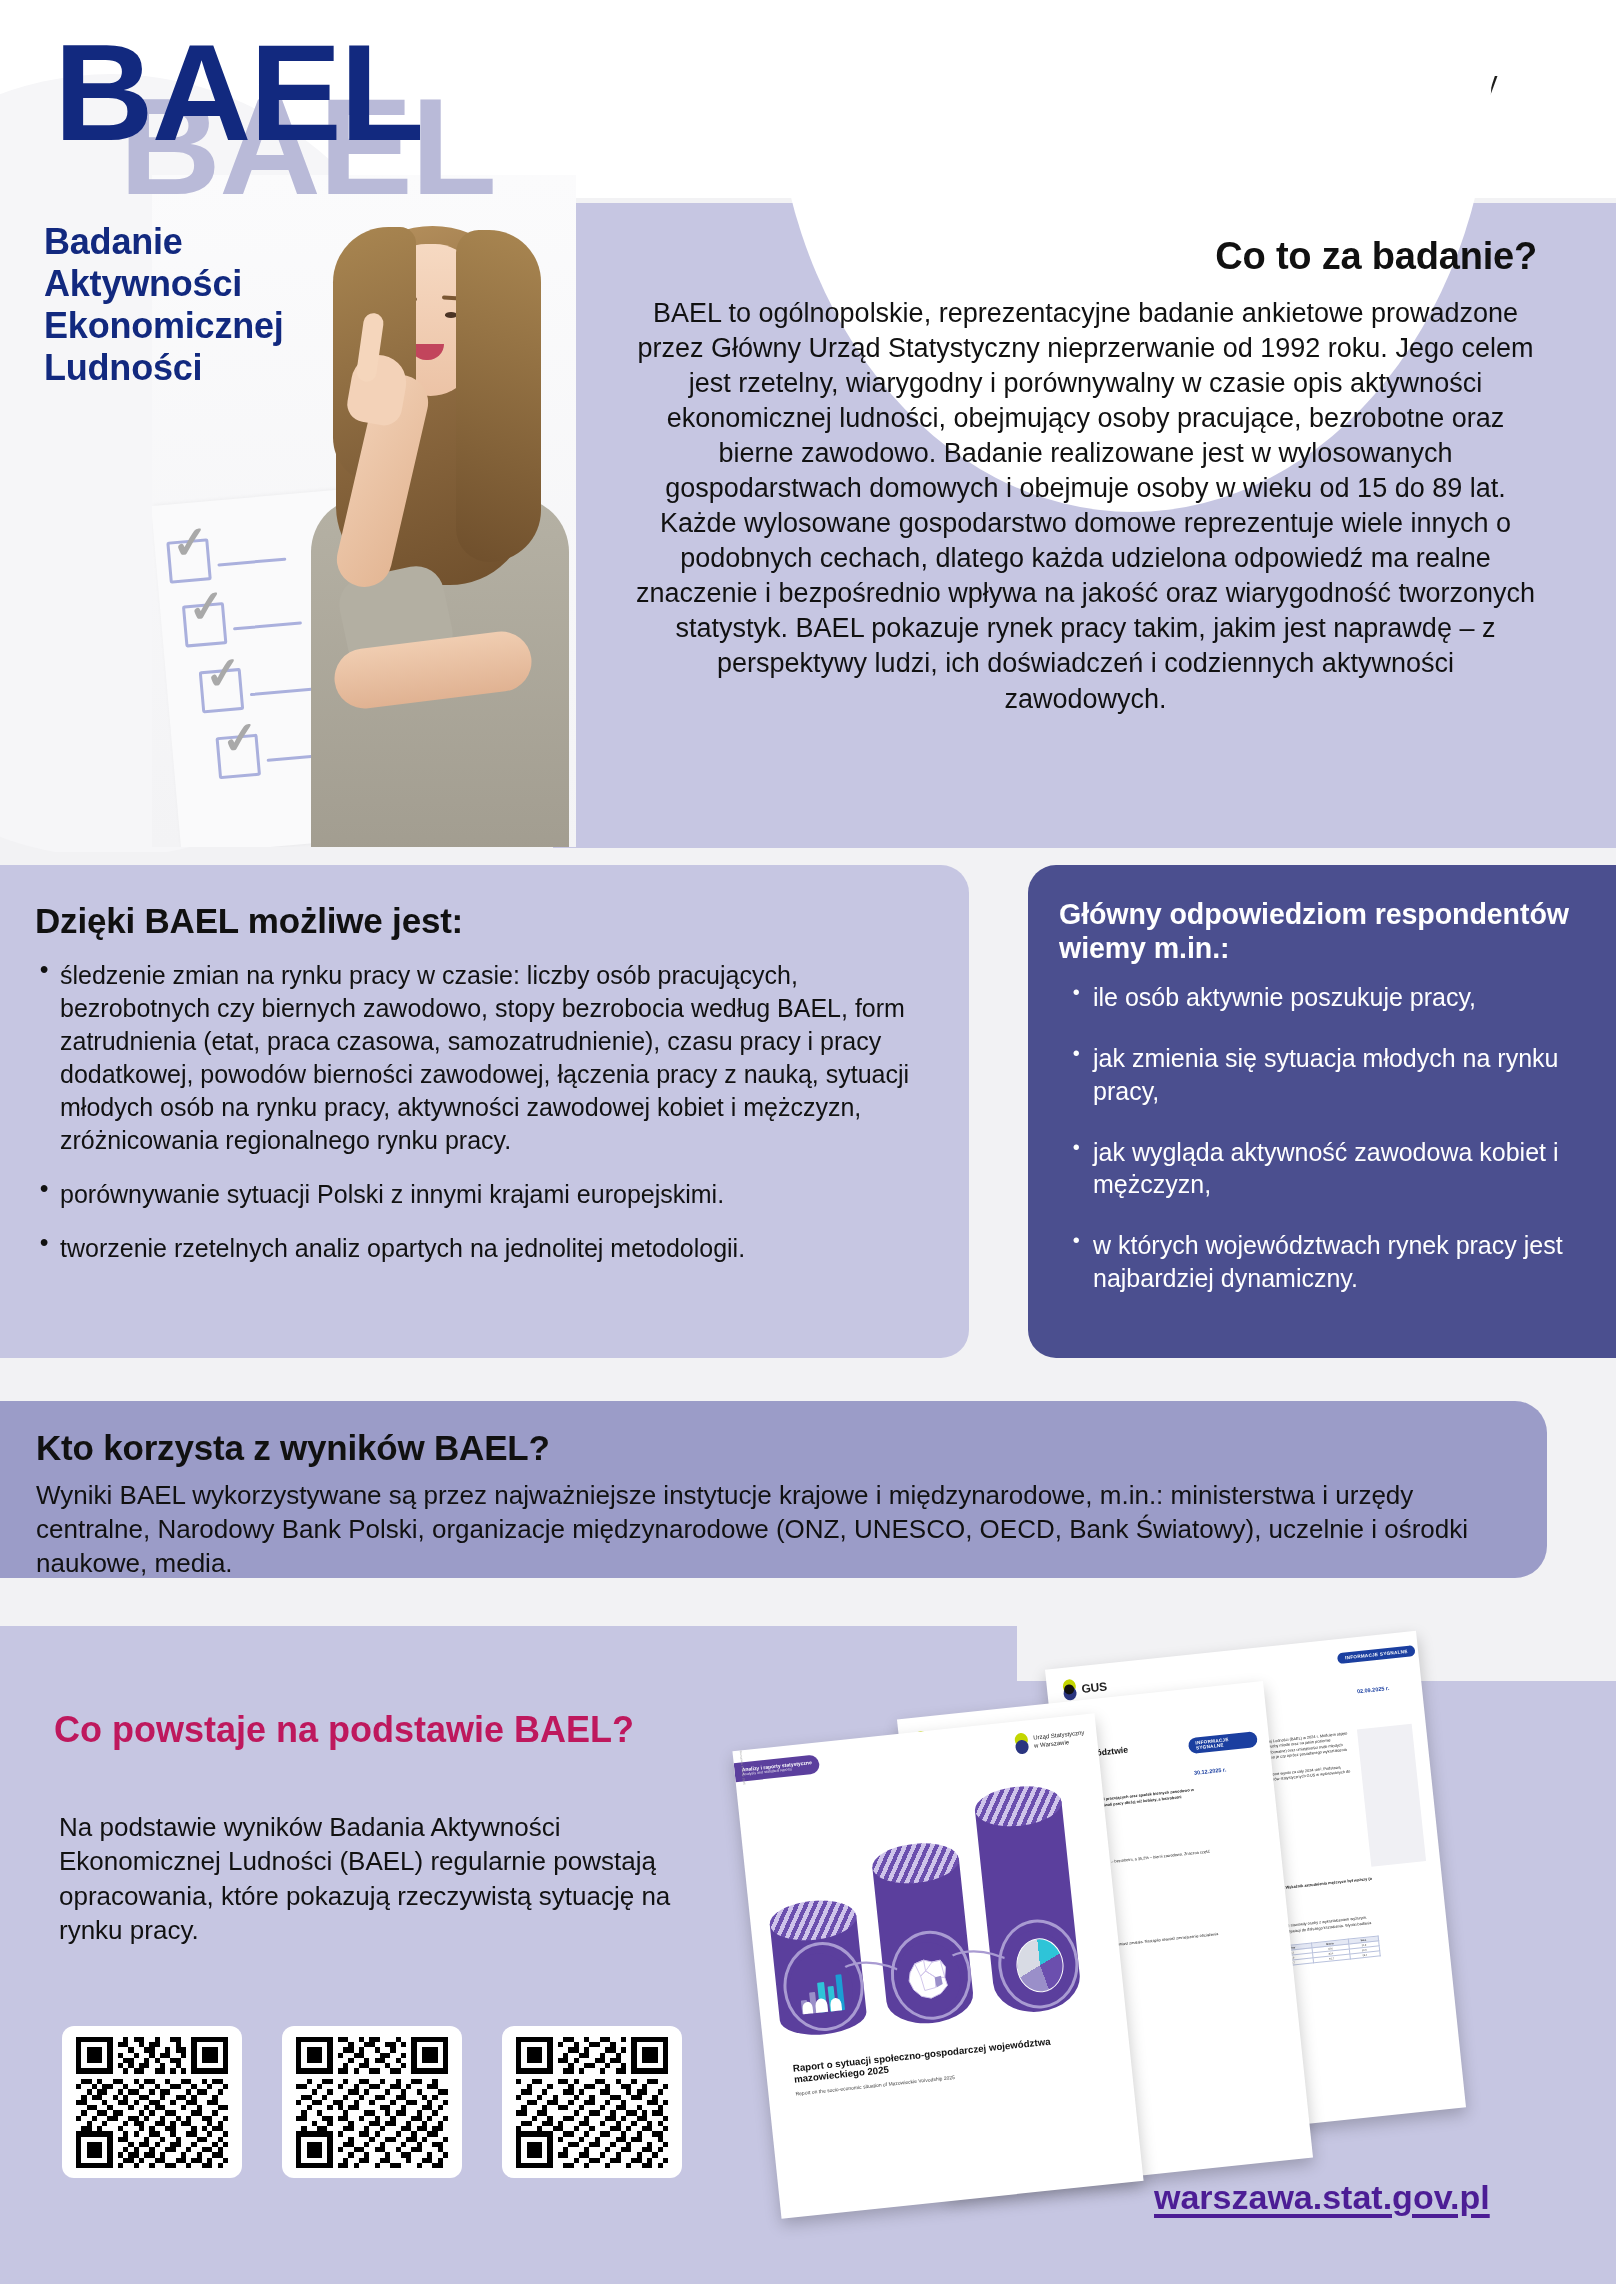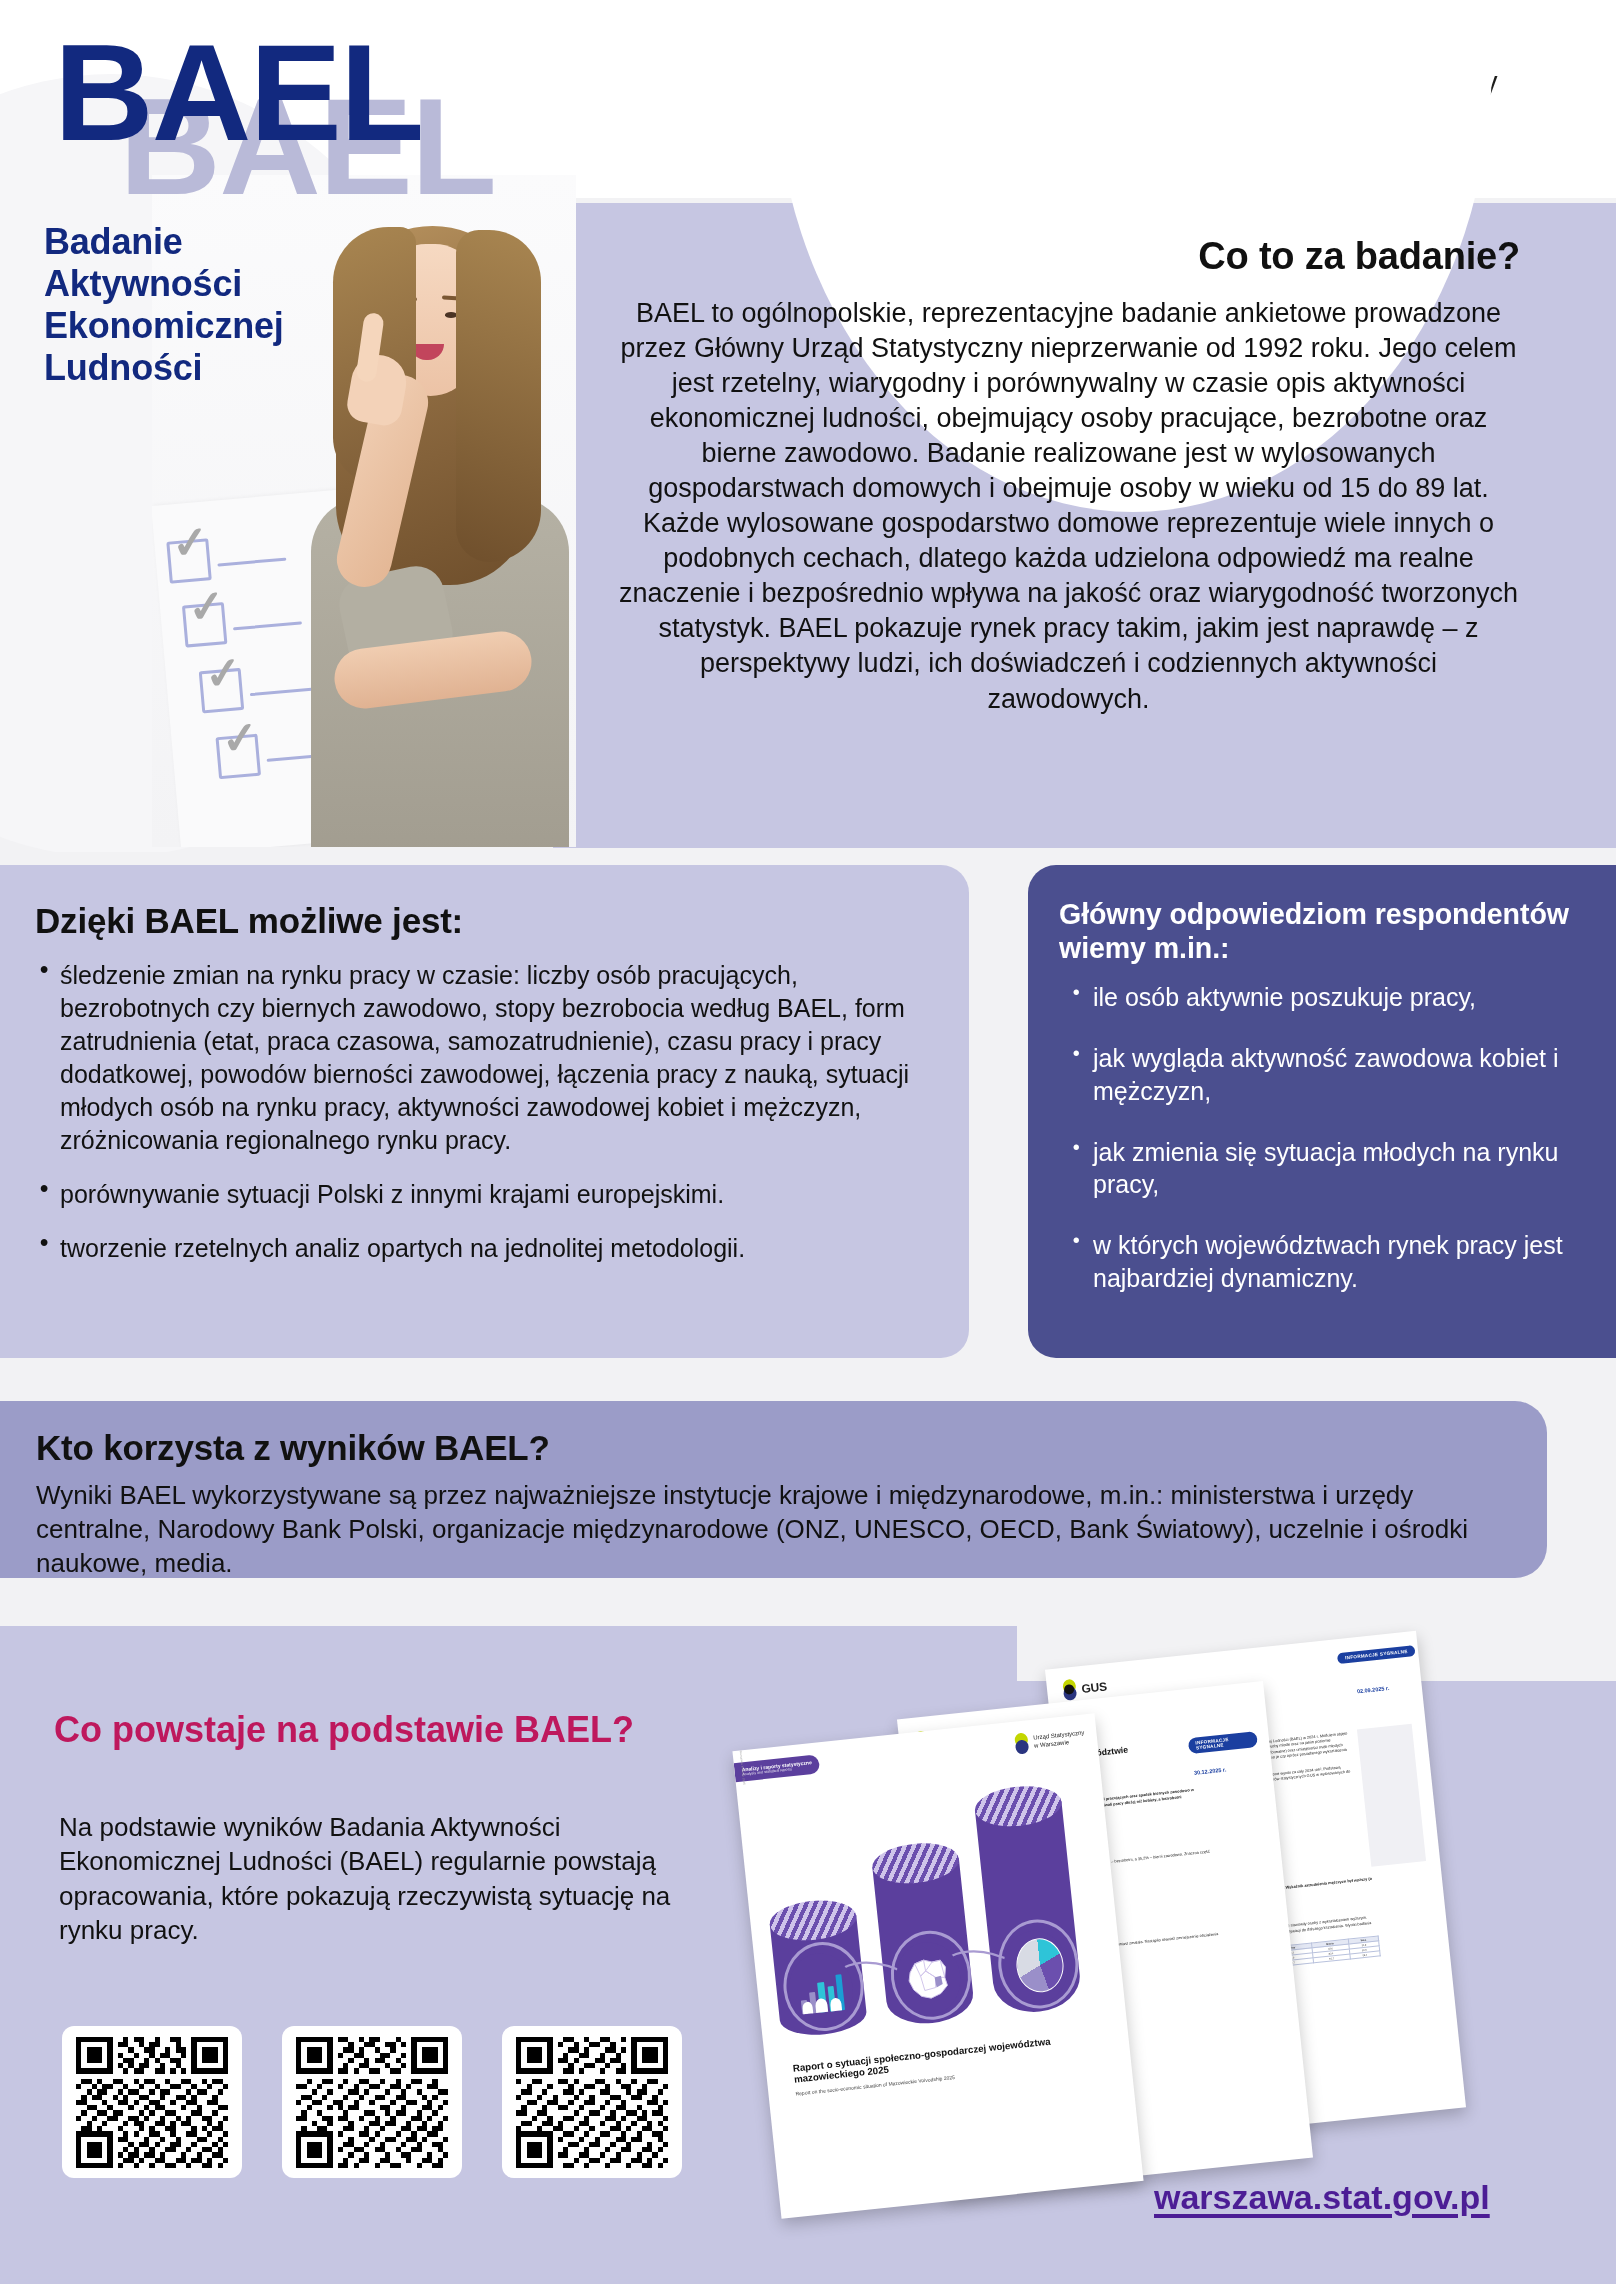--- a/index.html
+++ b/index.html
@@ -84,21 +84,21 @@
   .ph-arm2{position:absolute;left:182px;top:465px;width:198px;height:60px;border-radius:32px;
     background:linear-gradient(180deg,#f0cdb1 0%,#e0b292 100%);transform:rotate(-7deg);}
   .ph-hand{position:absolute;left:198px;top:180px;width:55px;height:69px;border-radius:28px 28px 18.4px 18.4px;
     background:#f3d2b8;transform:rotate(10deg);}
   .ph-finger{position:absolute;left:208px;top:138px;width:20px;height:69px;border-radius:12px;
     background:#f5d6bc;transform:rotate(8deg);}
   .ph-sleeve{position:absolute;left:191px;top:396px;width:106px;height:97px;border-radius:28px;
     background:#b3afa2;transform:rotate(-12deg);}
 
   
-  .intro{position:absolute;left:617px;top:235px;width:903px;z-index:9;text-align:right;}
+  .intro{position:absolute;left:634px;top:235px;width:903px;z-index:9;text-align:right;}
   .intro h2{margin:0 0 17.5px 0;font-size:38px;font-weight:bold;color:#111;letter-spacing:-0.2px;}
   .intro p{margin:0;font-size:27px;line-height:1.30;color:#111;text-align:center;}
 
   
   .mid{position:absolute;left:0;top:865px;width:1353px;height:497px;}
   .mid-left{position:absolute;left:0;top:0;width:969px;height:493px;background:#c6c6e2;
     border-radius:0 28px 28px 0;}
   .mid-right{position:absolute;left:1028px;top:0;width:588px;height:493px;background:#4b4f8f;
     border-radius:28px 0 0 28px;}
   .mid-left h3{margin:0;padding:36px 0 18.4px 35px;font-size:35px;font-weight:bold;color:#111;letter-spacing:-0.2px;}
@@ -271,22 +271,22 @@
         <li>śledzenie zmian na rynku pracy w czasie: liczby osób pracujących, bezrobotnych czy biernych zawodowo, stopy bezrobocia według BAEL, form zatrudnienia (etat, praca czasowa, samozatrudnienie), czasu pracy i pracy dodatkowej, powodów bierności zawodowej, łączenia pracy z nauką, sytuacji młodych osób na rynku pracy, aktywności zawodowej kobiet i mężczyzn, zróżnicowania regionalnego rynku pracy.</li>
         <li>porównywanie sytuacji Polski z innymi krajami europejskimi.</li>
         <li>tworzenie rzetelnych analiz opartych na jednolitej metodologii.</li>
       </ul>
     </div>
 
     <div class="mid-right">
       <h3>Główny odpowiedziom respondentów wiemy m.in.:</h3>
       <ul class="bul">
         <li>ile osób aktywnie poszukuje pracy,</li>
+        <li>jak zmienia się sytuacja młodych na rynku pracy,</li>
         <li>jak wygląda aktywność zawodowa kobiet i mężczyzn,</li>
-        <li>jak zmienia się sytuacja młodych na rynku pracy,</li>
         <li>w których województwach rynek pracy jest najbardziej dynamiczny.</li>
       </ul>
     </div>
   </div>
 
   <div class="who">
     <h3>Kto korzysta z wyników BAEL?</h3>
     <p>Wyniki BAEL wykorzystywane są przez najważniejsze instytucje krajowe i międzynarodowe, m.in.: ministerstwa i urzędy centralne, Narodowy Bank Polski, organizacje międzynarodowe (ONZ, UNESCO, OECD, Bank Światowy), uczelnie i ośrodki naukowe, media.</p>
   </div>
 

